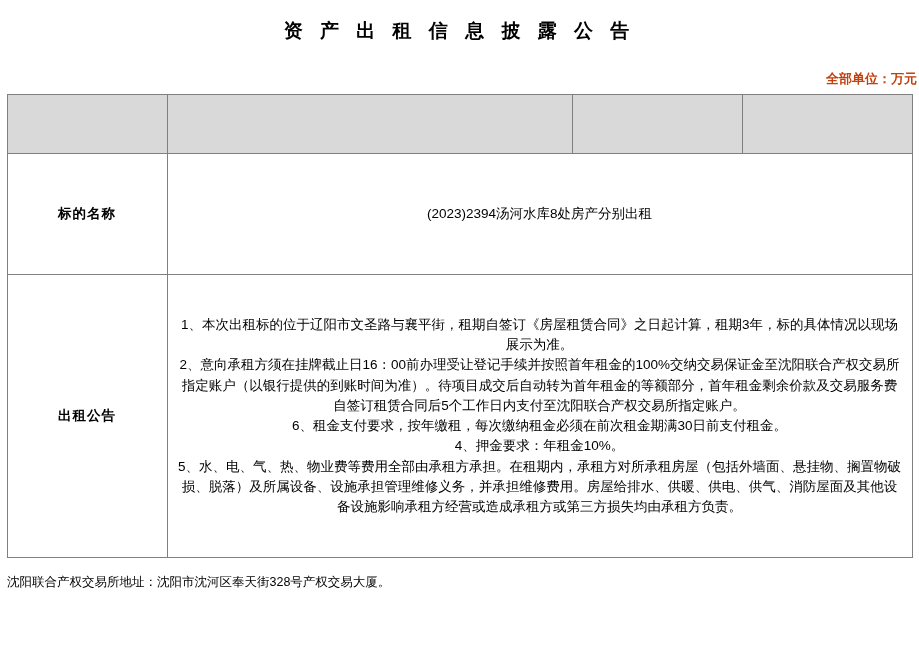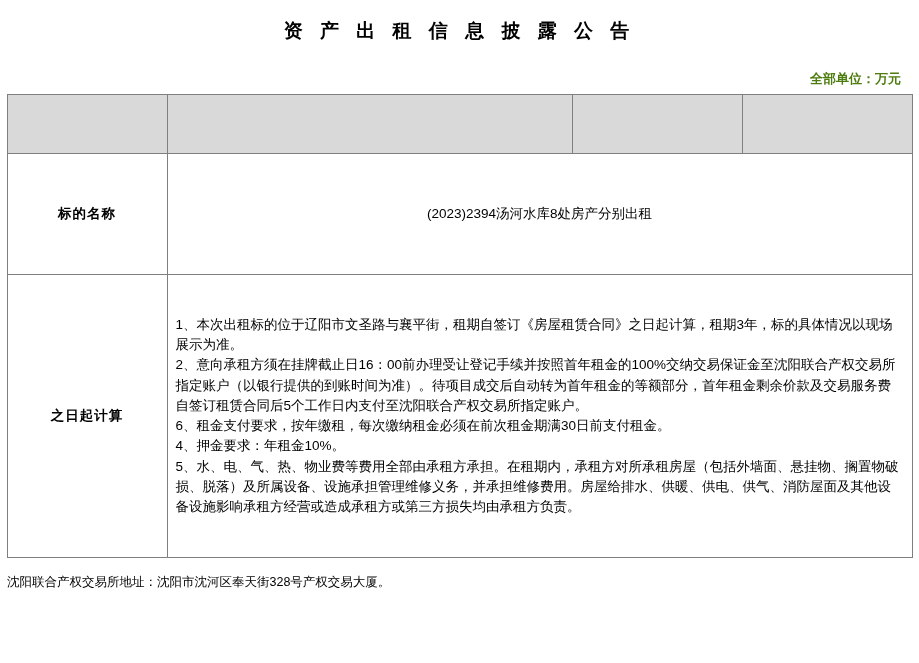--- a/index.html
+++ b/index.html
@@ -29,22 +29,22 @@
     letter-spacing: 6px;
     margin-top: 18px;
     margin-bottom: 0;
     color: #000;
   }
   .unit-line {
     text-align: right;
     font-size: 13px;
     font-weight: bold;
     margin-top: 26px;
-    padding-right: 18px;
-    color: #4d7c0f;
+    padding-right: 2px;
+    color: #c2410c;
   }
   table.main {
     border-collapse: collapse;
     width: 905px;
     margin: 6px auto 0 auto;
     table-layout: fixed;
   }
   table.main td {
     border: 1px solid #7f7f7f;
     padding: 23px 8px;
@@ -69,21 +69,21 @@
   .ctr {
     text-align: center;
   }
   .row-name td { height: 74px; }
   .row-price td { height: 76px; }
   .row-notice td {
     height: 236px;
     vertical-align: middle;
   }
   .notice-body {
-    text-align: left;
+    text-align: center;
     font-size: 13.5px;
     line-height: 1.62;
     padding: 2px 6px;
   }
   .notice-body p {
     margin: 0;
     text-indent: 0;
   }
   .row-time td { height: 62px; }
   .cell-mid {
@@ -126,21 +126,21 @@
         <td></td>
       </tr>
 
       <tr class="row-name">
         <td class="lbl">标的名称</td>
         <td class="ctr" colspan="3">(2023)2394汤河水库8处房产分别出租</td>
       </tr>
 
 
       <tr class="row-notice">
-        <td class="lbl">之日起计算</td>
+        <td class="lbl">出租公告</td>
         <td colspan="3" class="notice-body">
           <p>1、本次出租标的位于辽阳市文圣路与襄平街，租期自签订《房屋租赁合同》之日起计算，租期3年，标的具体情况以现场展示为准。</p>
           <p>2、意向承租方须在挂牌截止日16：00前办理受让登记手续并按照首年租金的100%交纳交易保证金至沈阳联合产权交易所指定账户（以银行提供的到账时间为准）。待项目成交后自动转为首年租金的等额部分，首年租金剩余价款及交易服务费自签订租赁合同后5个工作日内支付至沈阳联合产权交易所指定账户。</p>
           <p>6、租金支付要求，按年缴租，每次缴纳租金必须在前次租金期满30日前支付租金。</p>
           <p>4、押金要求：年租金10%。</p>
           <p>5、水、电、气、热、物业费等费用全部由承租方承担。在租期内，承租方对所承租房屋（包括外墙面、悬挂物、搁置物破损、脱落）及所属设备、设施承担管理维修义务，并承担维修费用。房屋给排水、供暖、供电、供气、消防屋面及其他设备设施影响承租方经营或造成承租方或第三方损失均由承租方负责。</p>
         </td>
       </tr>
 
     </tbody>

